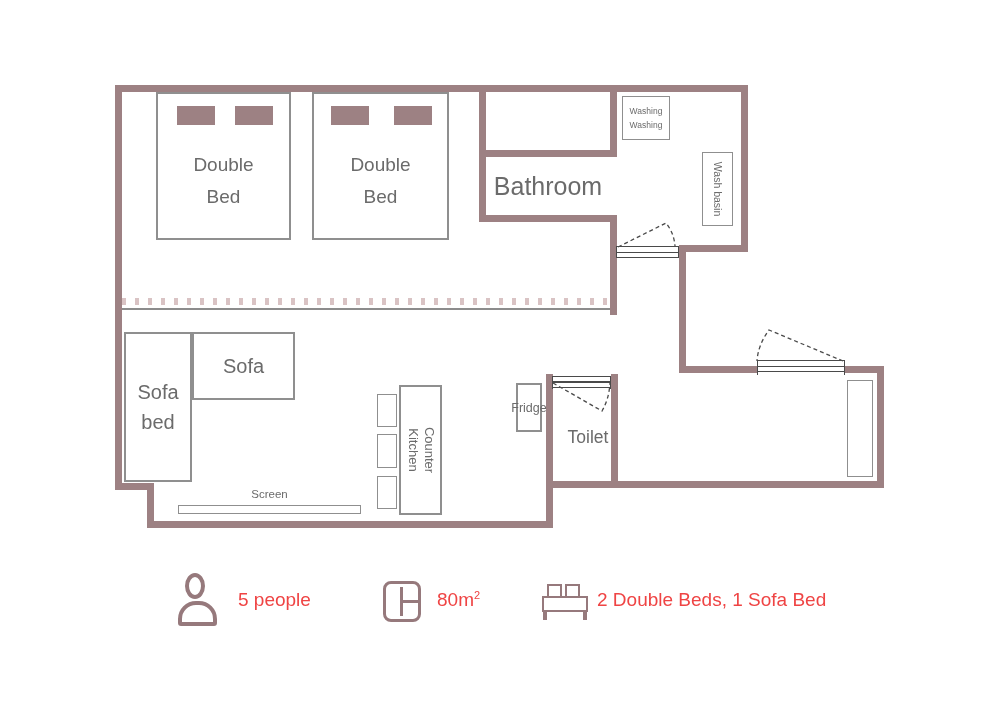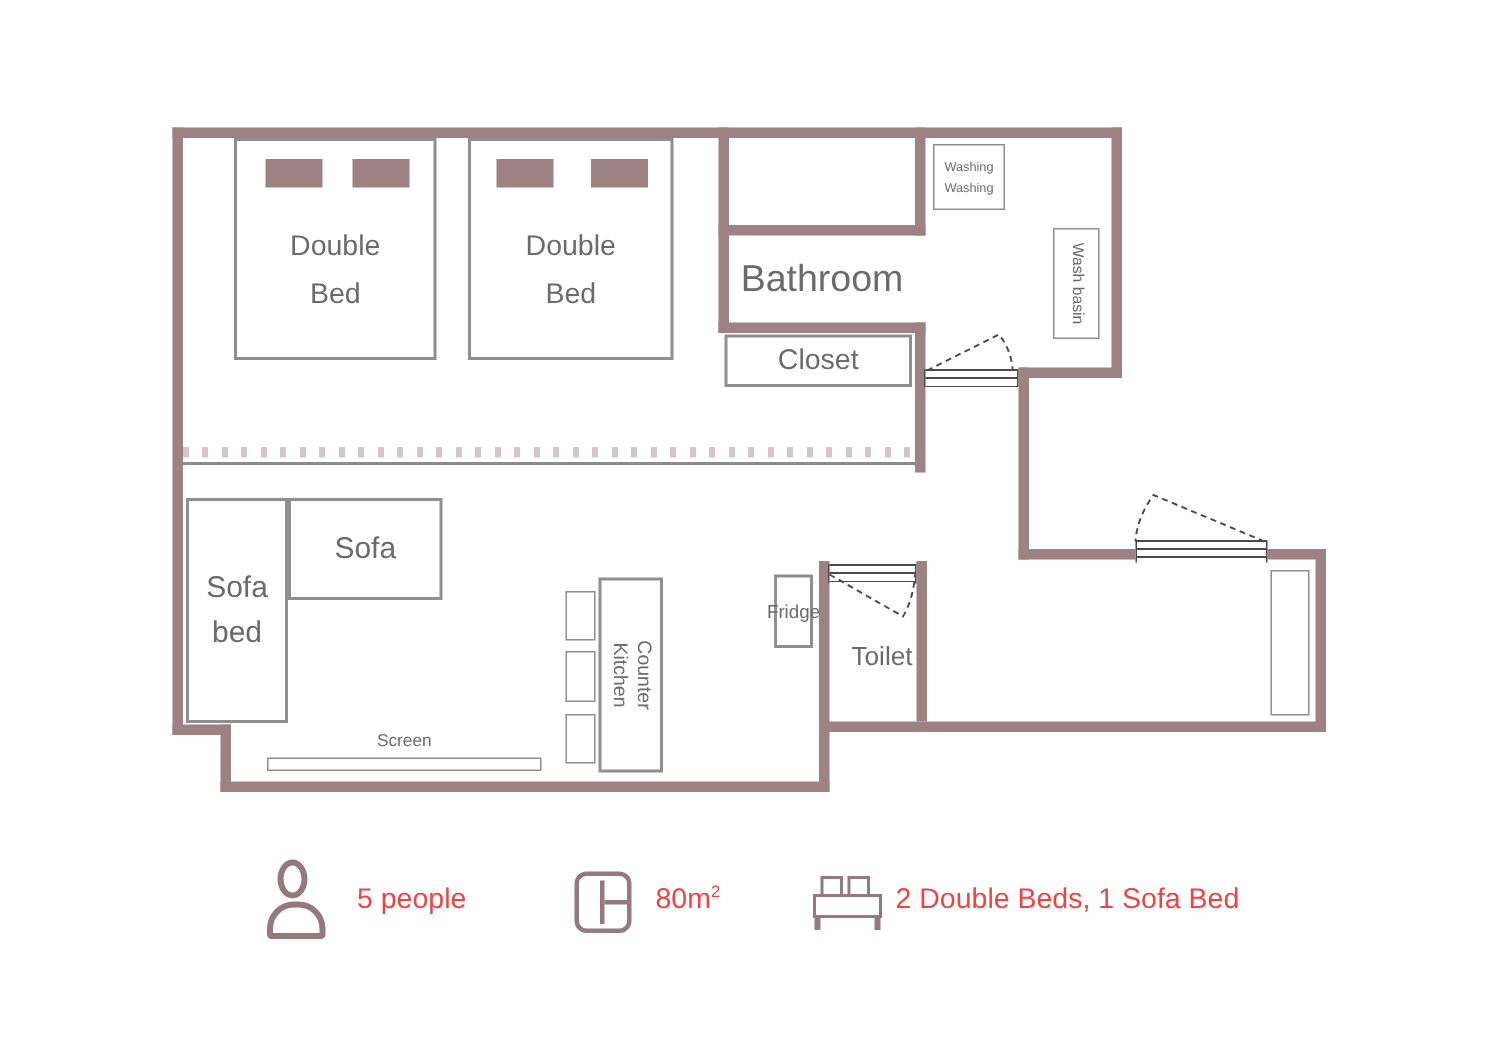--- a/index.html
+++ b/index.html
@@ -68,23 +68,20 @@
   <div class="furn" style="left:312px;top:92px;width:137px;height:148px">
     <div class="pillow" style="left:17px;top:12px;width:38px;height:19px"></div>
     <div class="pillow" style="left:80px;top:12px;width:38px;height:19px"></div>
     <div class="bedlabel">
       <span>Double</span>
       <span>Bed</span>
     </div>
   </div>
 
   <div class="abslabel" style="left:486px;top:172px;width:124px;font-size:25px">Bathroom</div>
-  <div class="furn center" style="left:483px;top:223px;width:125px;height:35px">
-    <span class="label" style="font-size:19px">Closet</span>
-  </div>
 
   <div class="furn thin center" style="left:622px;top:96px;width:48px;height:44px">
     <span class="label" style="font-size:8.5px;line-height:14px">
       <span style="display:block">Washing</span>
       <span style="display:block">Washing</span>
     </span>
   </div>
   <div class="furn thin" style="left:702px;top:152px;width:31px;height:74px">
     <div class="rot" style="width:74px;font-size:10.5px;white-space:nowrap">Wash basin</div>
   </div>

